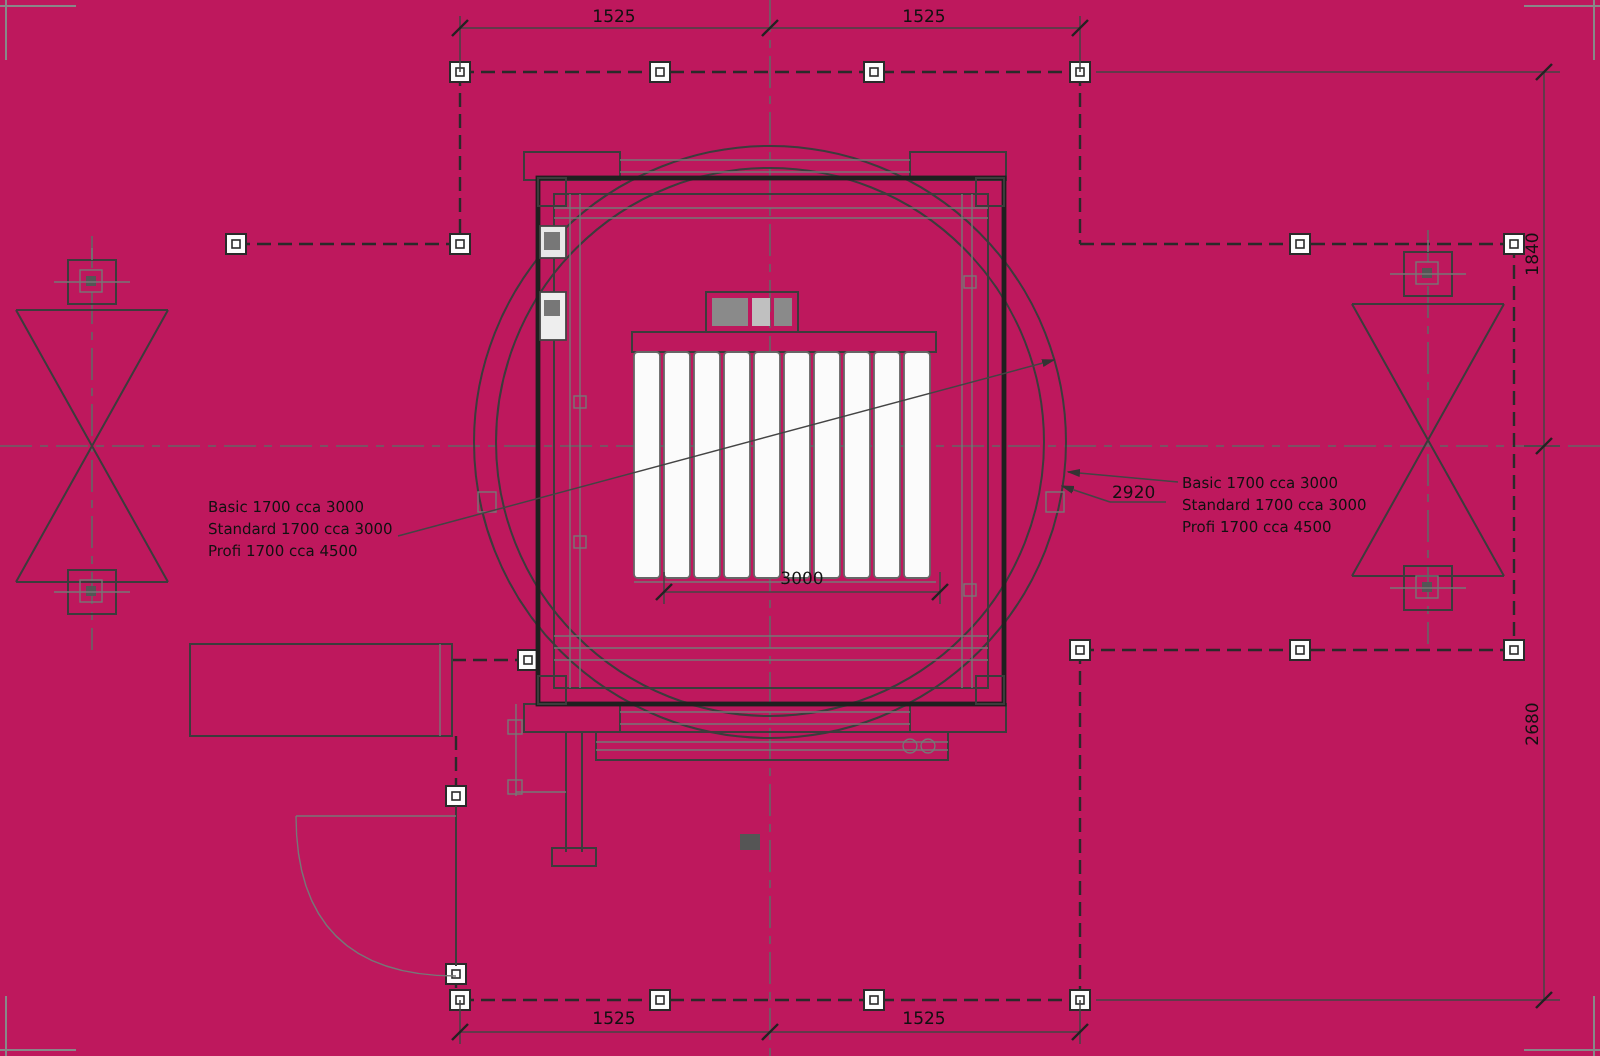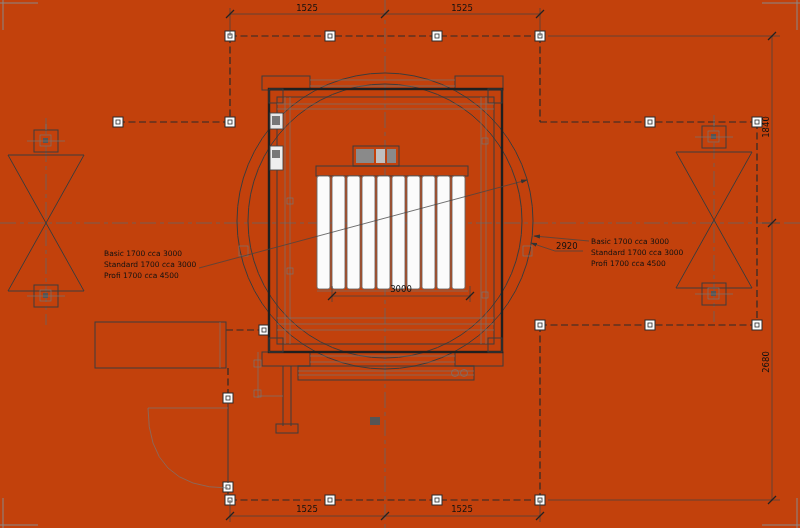--- a/index.html
+++ b/index.html
@@ -1,17 +1,17 @@
 <!DOCTYPE html>
 <html><head>
 <meta charset="utf-8">
 <style>
   html,body{margin:0;padding:0;background:#ffffff;}
   .canvas{
-    position:relative;width:800px;height:528px;background:#c2410c;
+    position:relative;width:800px;height:528px;background:#be185d;
     font-family:"DejaVu Sans","Liberation Sans",sans-serif;overflow:hidden;
   }
   svg{display:block;}
   text{fill:#111;}
   .dim-text{font-size:8.5px;}
   .note-text{font-size:7.5px;}
   .thin{stroke:#444;stroke-width:0.75;fill:none;}
   .med{stroke:#3c3c3c;stroke-width:1;fill:none;}
   .heavy{stroke:#1f1f1f;stroke-width:2.4;fill:none;}
   .lite{stroke:#777;stroke-width:0.7;fill:none;}

